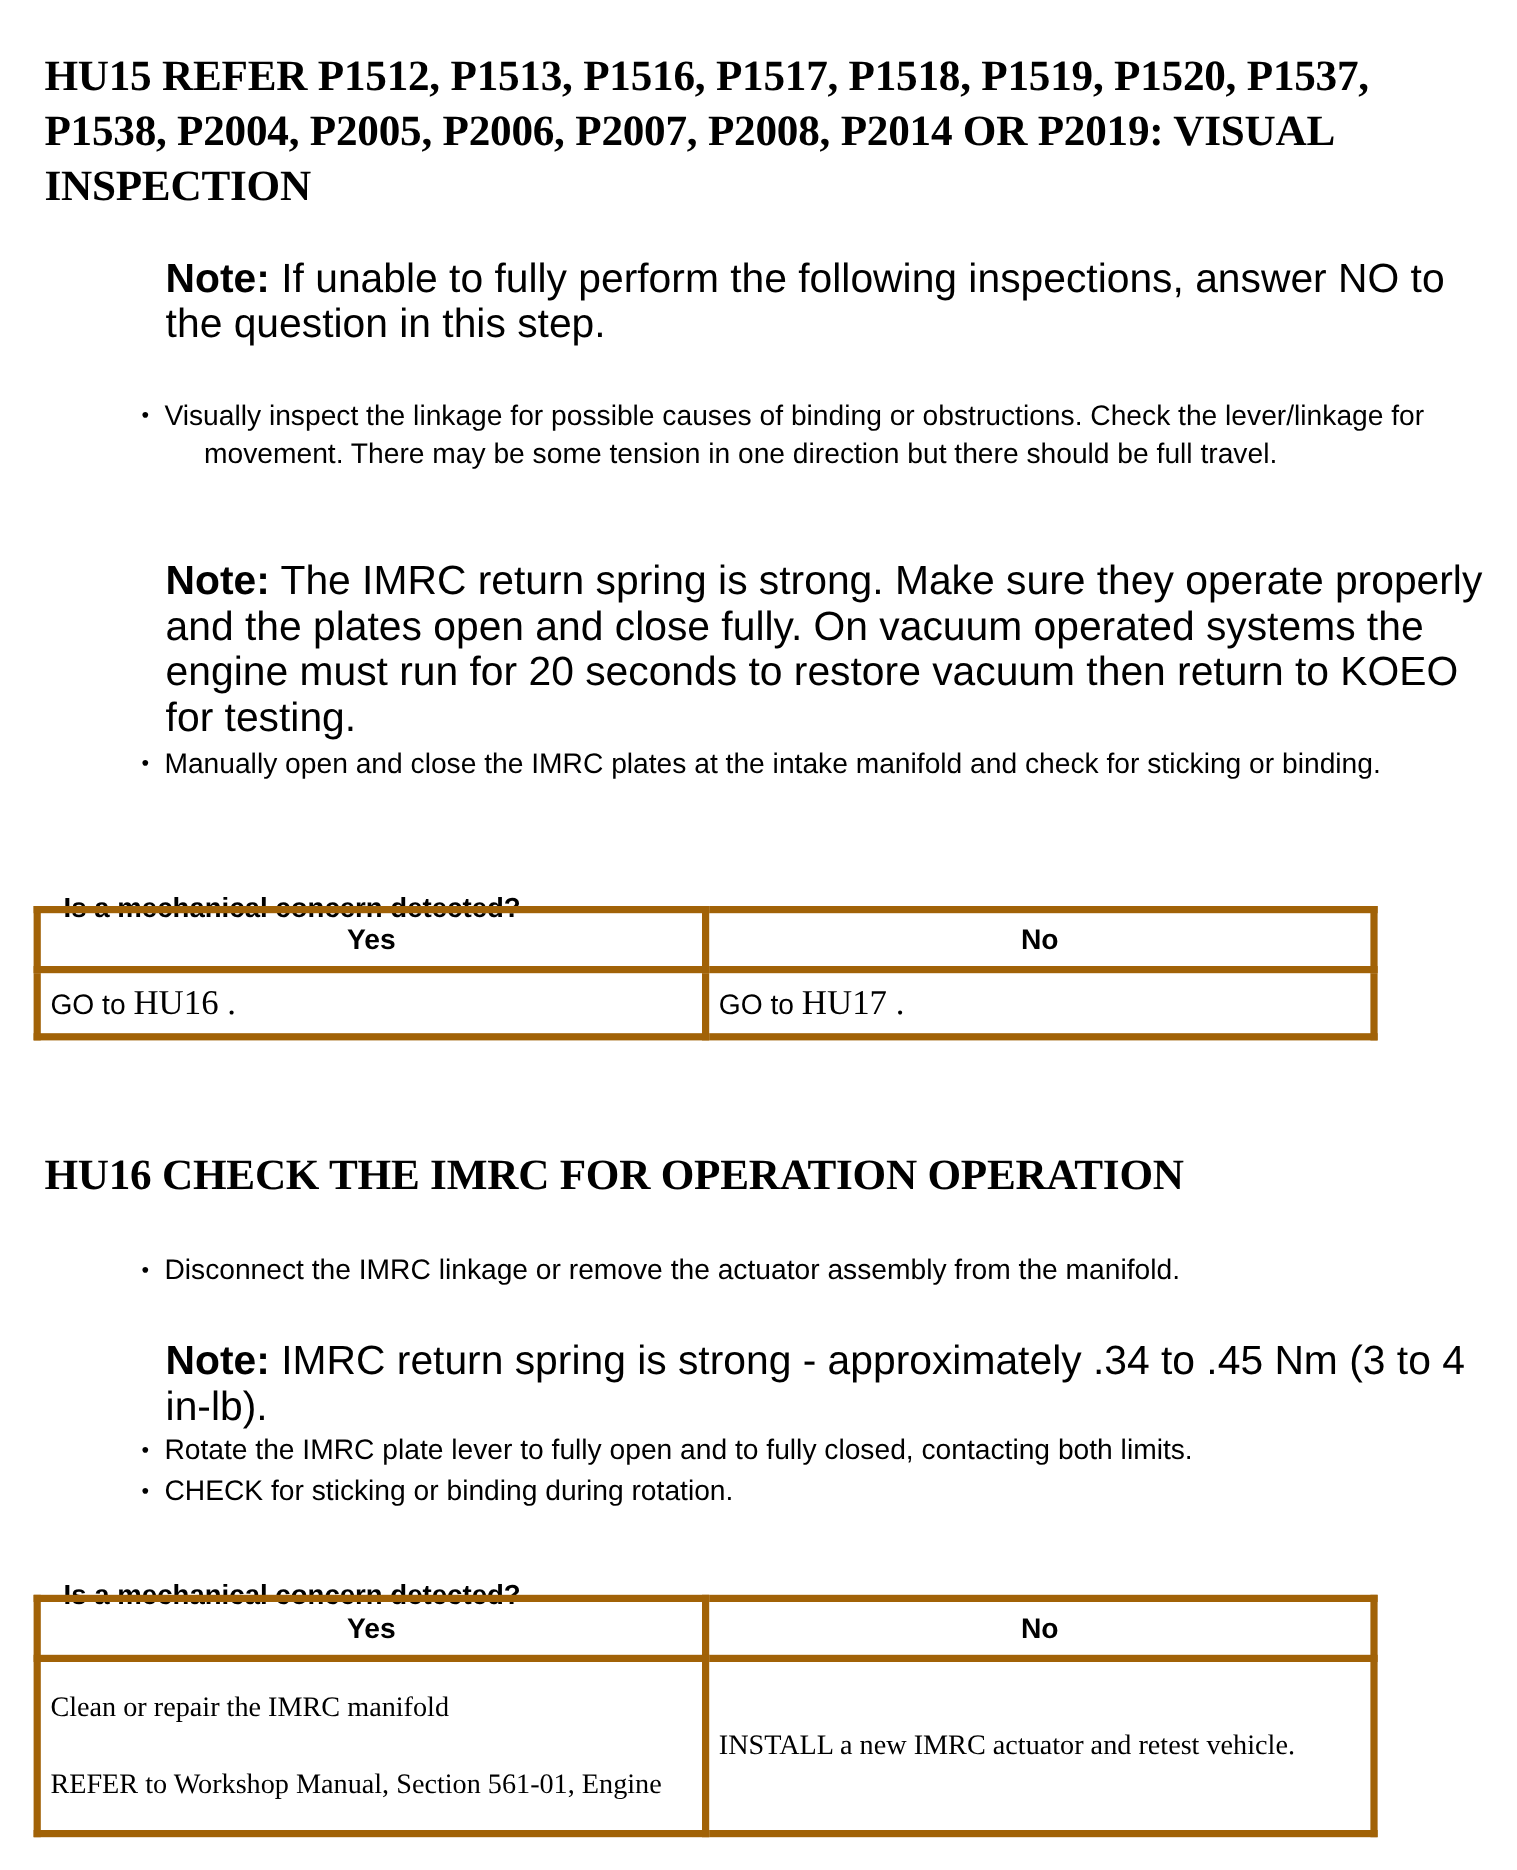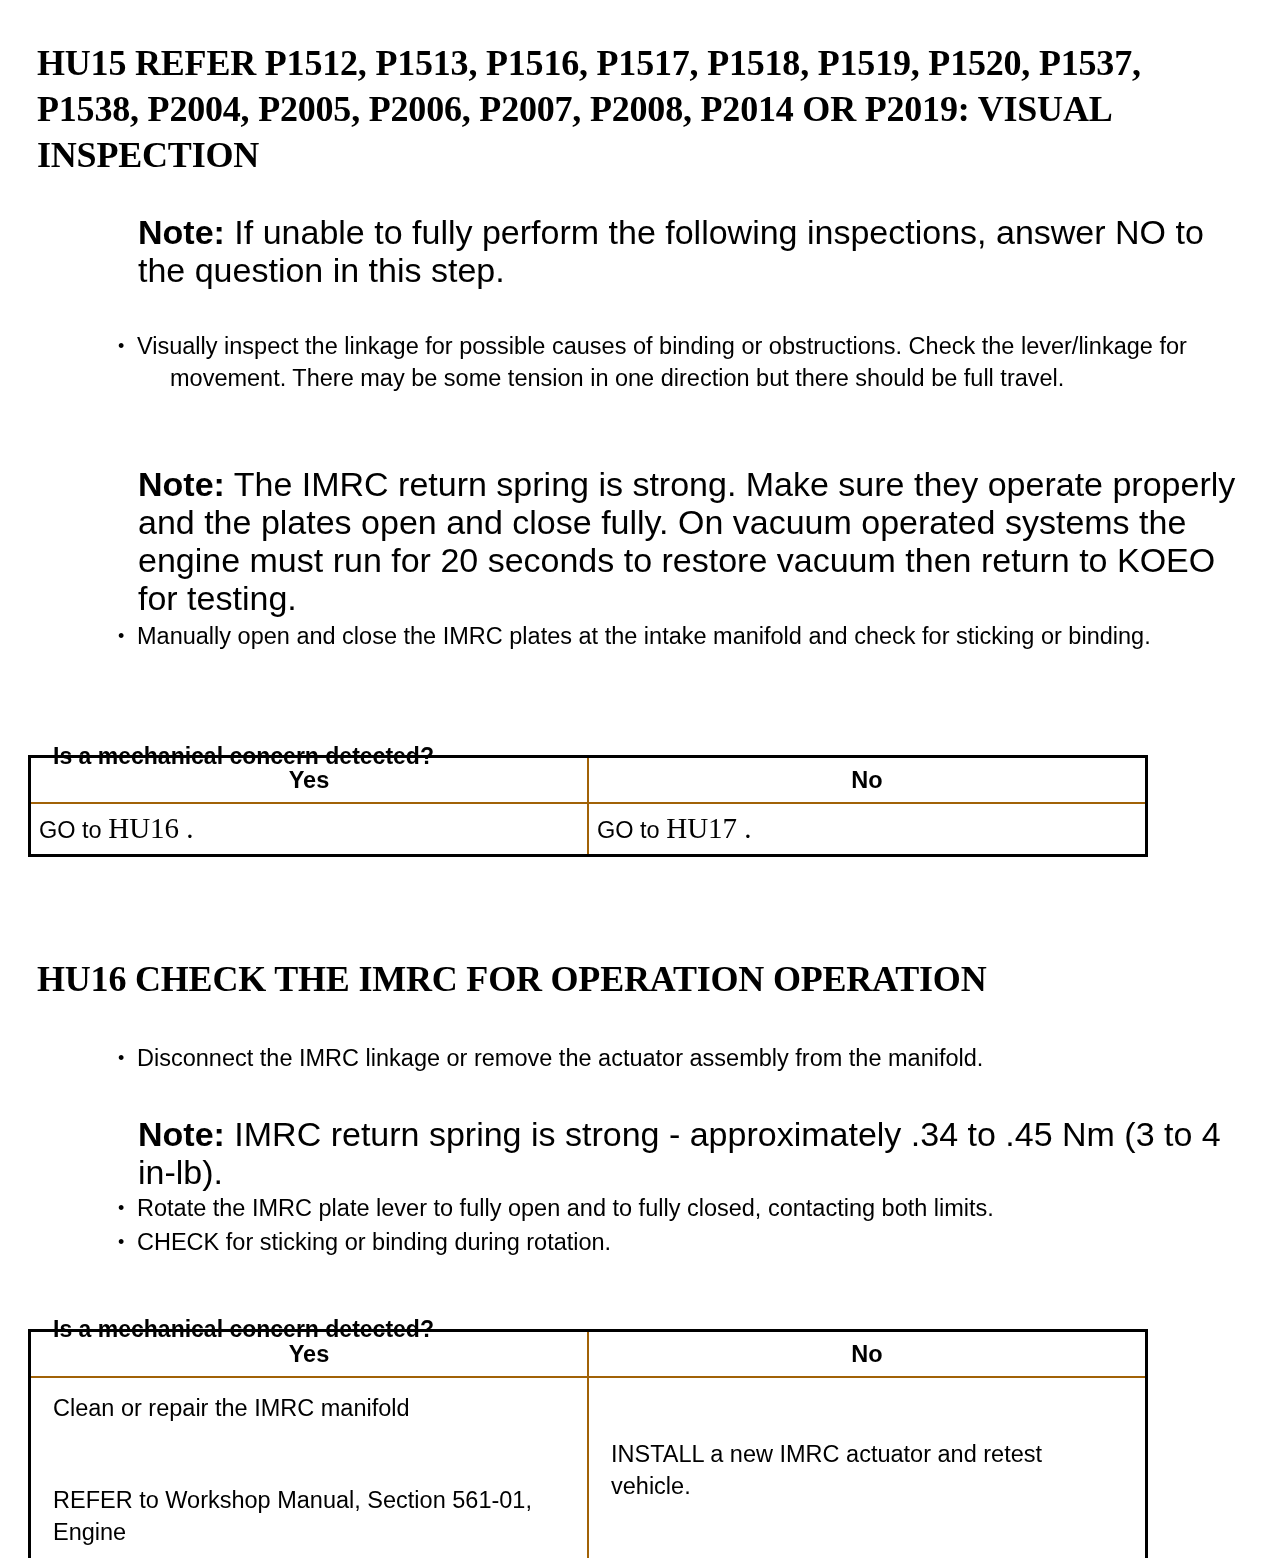--- a/index.html
+++ b/index.html
@@ -71,21 +71,21 @@
     table.decision {
       position: absolute;
       left: 28px;
       width: 1120px;
       border-collapse: collapse;
       border: 3px solid #000;
       font-family: "Liberation Sans", "DejaVu Sans", sans-serif;
       font-size: 23.5px;
     }
     table.decision th, table.decision td {
-      border: 2px solid #a16207;
+      border: 6px solid #a16207;
       width: 50%;
       padding: 0 8px;
       vertical-align: middle;
     }
     table.decision th {
       font-weight: bold;
       text-align: center;
       height: 44px;
     }
     table.decision td {
@@ -93,21 +93,21 @@
       line-height: 32px;
     }
     #table-hu15 { top: 755px; }
     #table-hu15 td { height: 50px; }
     .goto-ref {
       font-family: "Liberation Serif", "DejaVu Serif", serif;
       font-size: 29px;
     }
     #table-hu16 { top: 1329px; }
     #table-hu16 td { height: 140px; }
-    .cell-para { margin: 14px; }
+    .cell-para { margin: 0; font-family: Liberation Serif, serif; }
     .cell-gap { height: 32px; }
   </style>
 </head>
 <body>
 
 <h1 id="title-hu15" class="section-title">HU15 REFER P1512, P1513, P1516, P1517, P1518, P1519, P1520, P1537, P1538, P2004, P2005, P2006, P2007, P2008, P2014 OR P2019: VISUAL INSPECTION</h1>
 
 <p class="note" style="top:213px;">
   <span class="note-label">Note:</span><span> If unable to fully perform the following inspections, answer NO to the question in this step.</span>
 </p>

